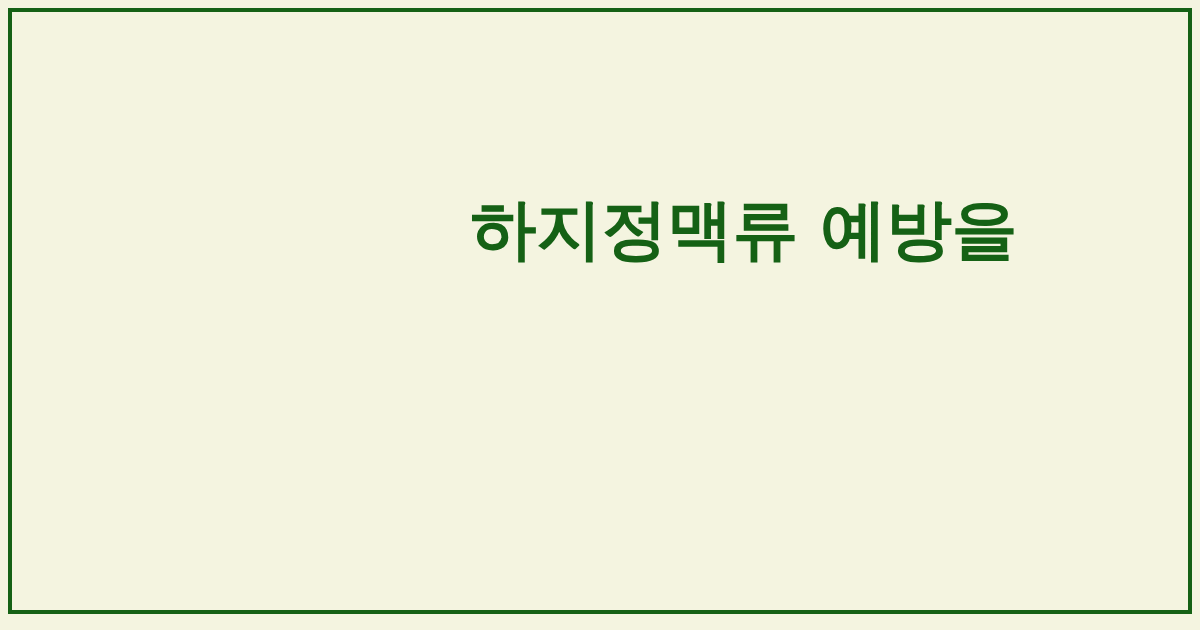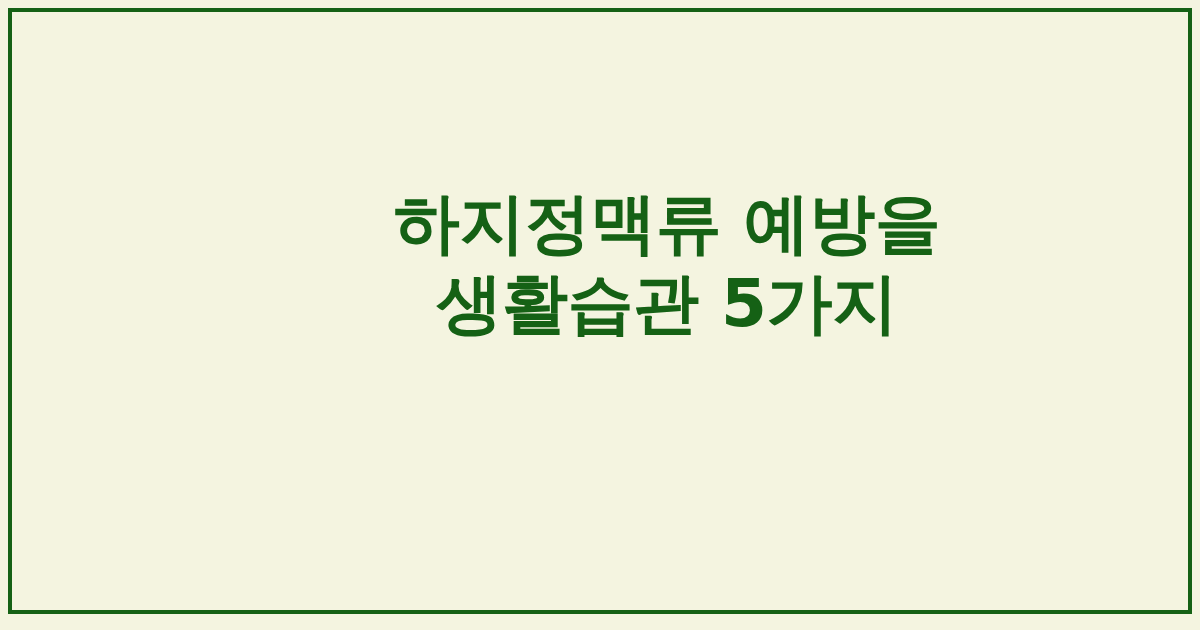--- a/index.html
+++ b/index.html
@@ -31,23 +31,23 @@
     width: 1184px;
     height: 606px;
     box-sizing: border-box;
     border: 4px solid #156115;
     pointer-events: none;
   }
 
   .title-block {
     position: absolute;
     left: 317px;
-    top: 184px;
+    top: 190px;
     width: 700px;
-    text-align: center;
+    text-align: right;
   }
 
   .title-line {
     display: block;
     color: #156115;
     font-family: "DejaVu Sans", "Liberation Sans", sans-serif;
     font-weight: 700;
     font-size: 66px;
     line-height: 80px;
     letter-spacing: -0.5px;
@@ -56,16 +56,15 @@
 </style>
 </head>
 <body>
 
 <div class="poster">
 
   <div class="poster-frame"></div>
 
   <div class="title-block">
     <span class="title-line">하지정맥류 예방을</span>
-    <span class="title-line">생활습관 5가지</span>
   </div>
 
 </div>
 
 </body></html>

